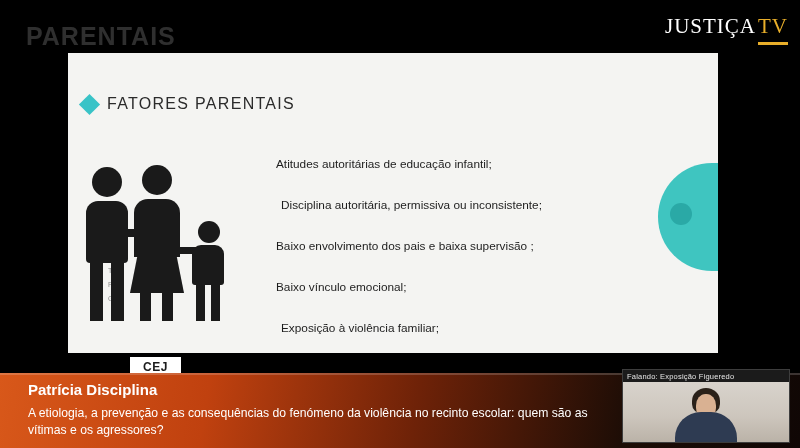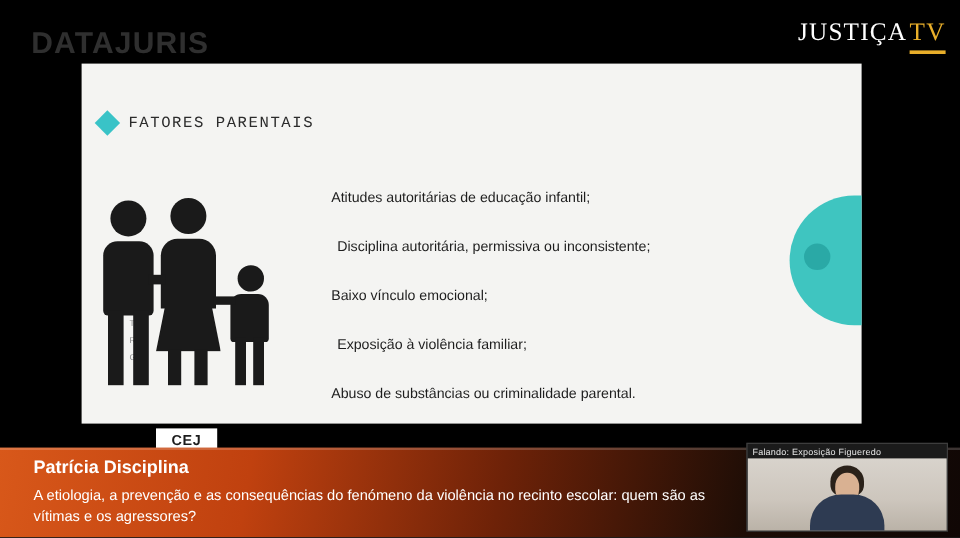--- a/index.html
+++ b/index.html
@@ -53,24 +53,23 @@
   .slide-head {
     position: absolute; left: 14px; top: 42px;
     display: flex; align-items: center; gap: 10px;
   }
   .diamond {
     width: 15px; height: 15px;
     background: #39c3c7;
     transform: rotate(45deg);
   }
   .slide-head-text {
-    font-size: 13px;
+    font-size: 16px;
     letter-spacing: 1.3px;
     color: #2b2b2b;
-    font-family: Liberation Mono, monospace;
   }
 
   .bullets {
     position: absolute;
     left: 208px; top: 104px;
     width: 400px;
   }
   .bullets .line {
     font-size: 11.8px;
     color: #1d1d1d;
@@ -181,21 +180,21 @@
     width: 28px; height: 26px;
     background: #2a2119;
     border-radius: 50% 50% 38% 38%;
   }
 </style>
 </head>
 <body>
 
 <div id="stage">
 
-  <div class="brand-left">DATAJURIS</div>
+  <div class="brand-left">PARENTAIS</div>
 
   <div class="brand-right">
     <span class="jt">JUSTIÇA</span>
     <span class="tv">
       <span>TV</span>
       <span class="tv-bar"></span>
     </span>
   </div>
 
   <div class="slide">
@@ -230,20 +229,21 @@
       <div class="fig" style="left:110px; top:118px; width:9px; height:40px;"></div>
       <div class="fig" style="left:125px; top:118px; width:9px; height:40px;"></div>
 
       <div class="fig" style="left:38px; top:66px; width:14px; height:8px;"></div>
       <div class="fig" style="left:92px; top:84px; width:18px; height:7px;"></div>
     </div>
 
     <div class="bullets">
       <div class="line">Atitudes autoritárias de educação infantil;</div>
       <div class="line indent">Disciplina autoritária, permissiva ou inconsistente;</div>
+      <div class="line">Baixo envolvimento dos pais e baixa supervisão ;</div>
       <div class="line">Baixo vínculo emocional;</div>
       <div class="line indent">Exposição à violência familiar;</div>
       <div class="line">Abuso de substâncias ou criminalidade parental.</div>
     </div>
 
     <div class="etio">
       <span class="etio-sun"></span>
 
     </div>
   </div>

